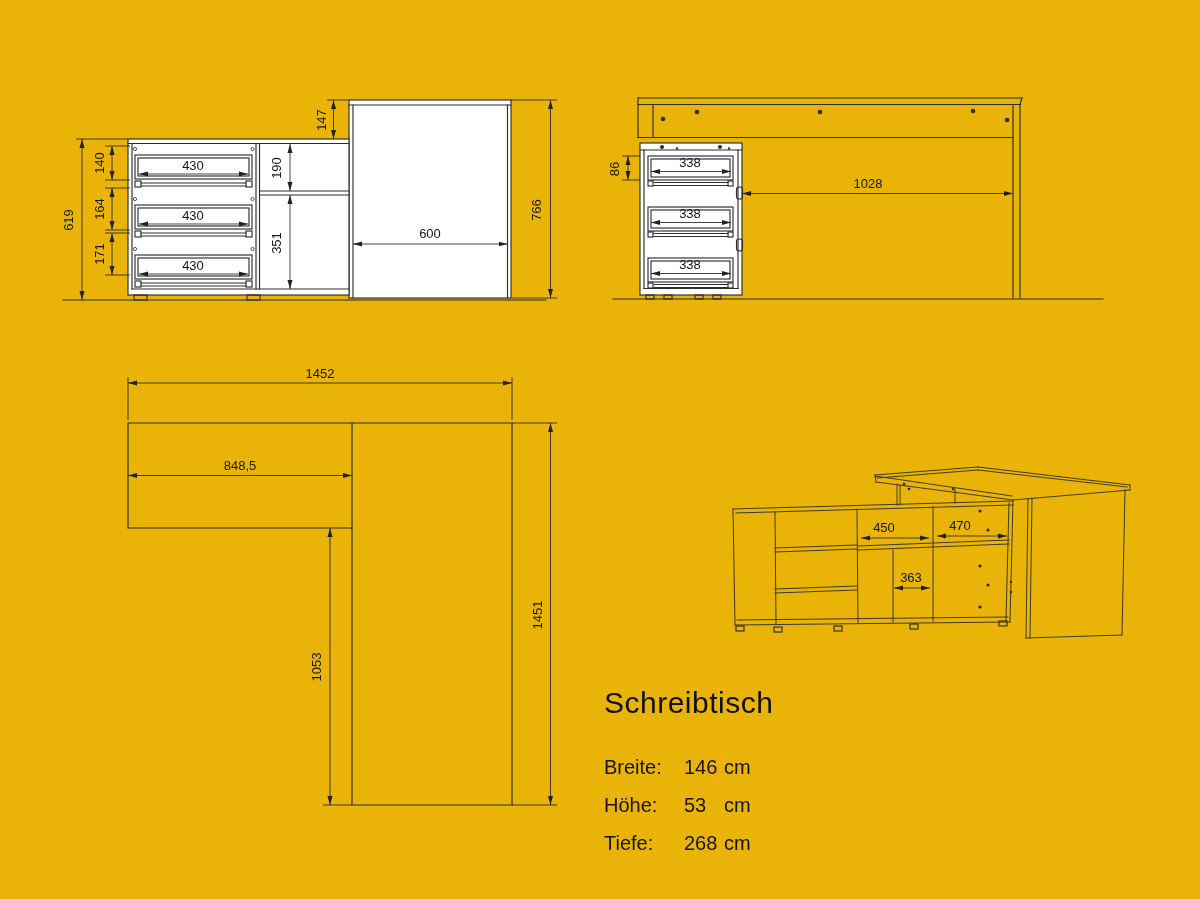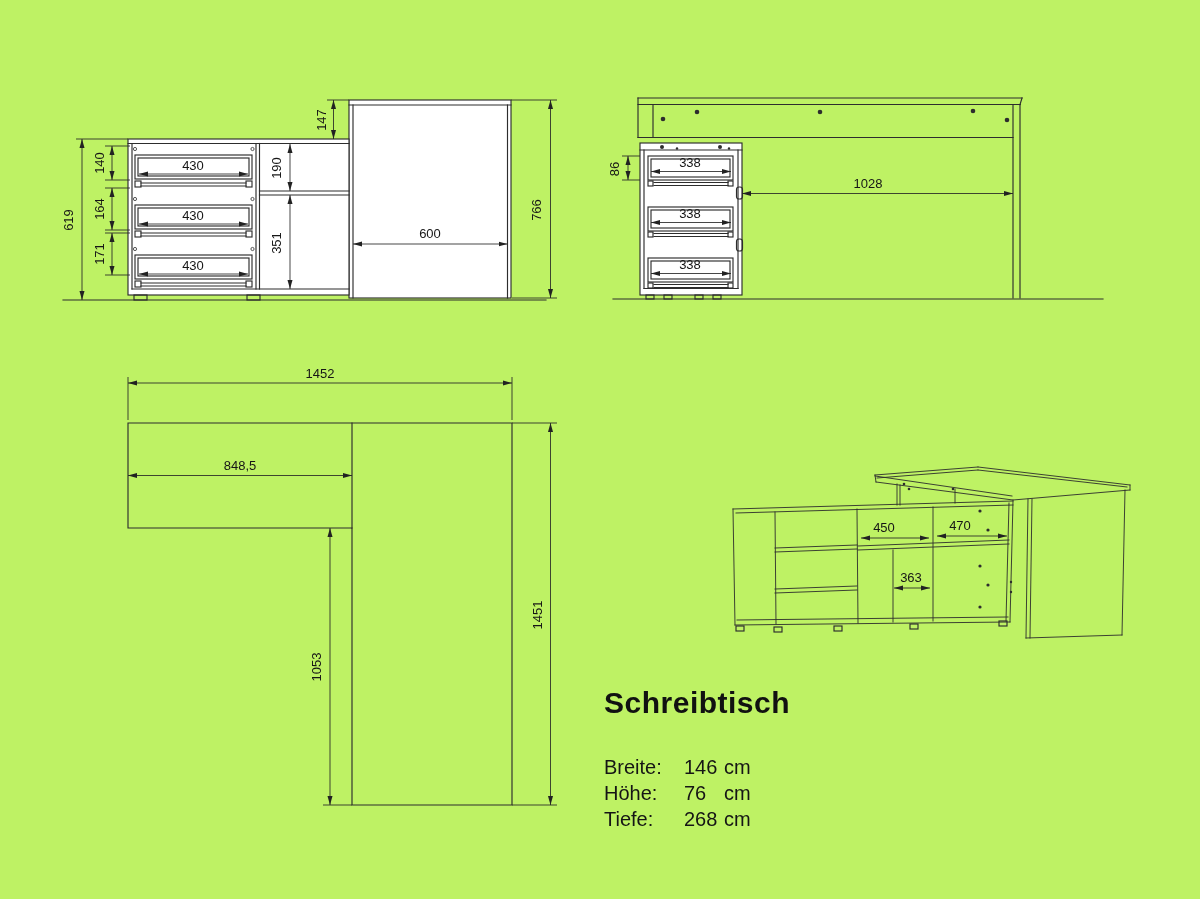--- a/index.html
+++ b/index.html
@@ -1,35 +1,35 @@
 <!DOCTYPE html>
 <html><head>
 <meta charset="utf-8">
 <style>
   html,body{margin:0;padding:0;background:#fff;}
-  #canvas{position:relative;width:1200px;height:899px;background:#bef264;overflow:hidden;
+  #canvas{position:relative;width:1200px;height:899px;background:#eab308;overflow:hidden;
           font-family:"Liberation Sans",sans-serif;}
   svg{position:absolute;left:0;top:0;}
   
   .obj line,.obj rect,.obj path,.obj polyline{stroke:#2d2d2d;stroke-width:1.15;fill:none;stroke-linecap:square;}
   .obj rect.panel{fill:#ffffff;}
   .thin line{stroke-width:0.9;}
   .dot{fill:#2d2d2d;stroke:none;}
   .hole{fill:none;stroke:#2d2d2d;stroke-width:0.8;}
   .blk{fill:#1f1f1f;stroke:none;}
   .foot{fill:#ffffff;stroke:#2d2d2d;stroke-width:1;}
   .foot3d{fill:#222;stroke:none;}
   
   .dim line{stroke:#262626;stroke-width:0.85;fill:none;}
   .ext{stroke:#262626;stroke-width:0.8;}
   .dimtext{font:13px "Liberation Sans",sans-serif;fill:#161616;}
   
   #title-block{position:absolute;left:604px;top:686px;color:#111;}
-  #product-title{font-size:30px;font-weight:bold;letter-spacing:0.5px;margin:0 8px 34px 0;}
-  .spec-row{display:flex;font-size:20px;line-height:26px;color:#151515;}
+  #product-title{font-size:30px;font-weight:normal;letter-spacing:0.5px;margin:0 8px 34px 0;}
+  .spec-row{display:flex;font-size:20px;line-height:26px;color:#151515;margin-top:12px;}
   .spec-label{width:80px;}
   .spec-value{width:34px;text-align:left;}
   .spec-unit{margin-left:6px;text-align:center;}
 </style>
 </head>
 <body>
 
 <div id="canvas">
 
 <svg width="1200" height="899" viewBox="0 0 1200 899">
@@ -315,21 +315,21 @@
 
 <div id="title-block">
   <div id="product-title">Schreibtisch</div>
   <div class="spec-row">
     <span class="spec-label">Breite:</span>
     <span class="spec-value">146</span>
     <span class="spec-unit">cm</span>
   </div>
   <div class="spec-row">
     <span class="spec-label">Höhe:</span>
-    <span class="spec-value">76</span>
+    <span class="spec-value">53</span>
     <span class="spec-unit">cm</span>
   </div>
   <div class="spec-row">
     <span class="spec-label">Tiefe:</span>
     <span class="spec-value">268</span>
     <span class="spec-unit">cm</span>
   </div>
 </div>
 
 </div>

